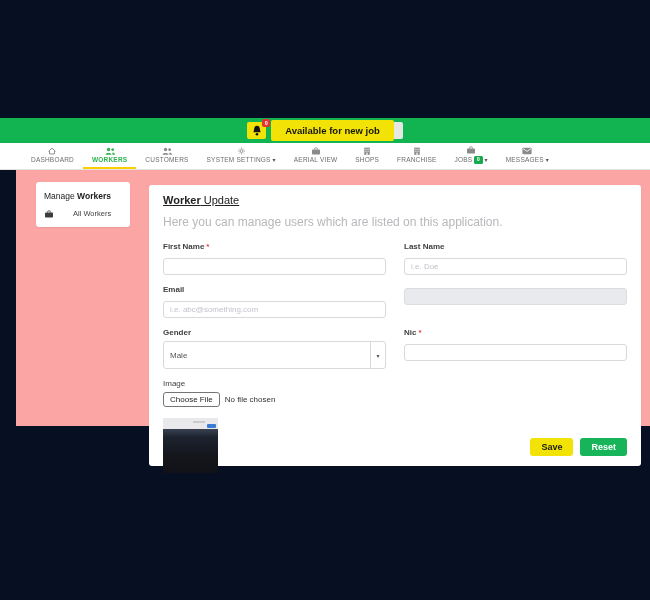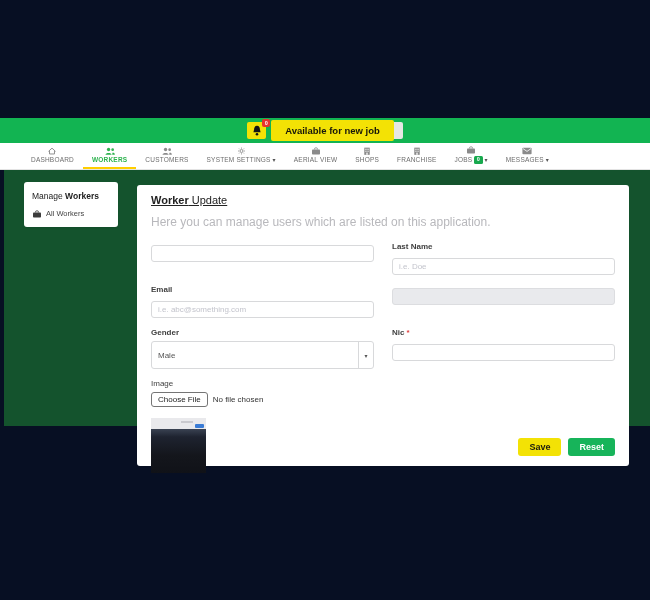--- a/index.html
+++ b/index.html
@@ -49,28 +49,28 @@
   .nav-item.active { border-bottom-color:#ffce00; }
   .nav-item.active .nicon { color:#2eb34f; }
   .nav-item.active .nlabel { color:#2eb34f; font-weight:bold; }
   .jbadge {
     background:#17a94e; color:#fff; font-size:5.5px; font-weight:bold;
     padding:1px 2.5px; border-radius:1.5px;
   }
   .caret { font-size:6px; color:#555; }
 
   
-  .content { position:absolute; top:170px; left:4px; right:0; height:256px; background:#14532d; }
+  .content { position:absolute; top:170px; left:16px; right:0; height:256px; background:#fca5a5; }
 
   .side-card {
     position:absolute; left:20px; top:12px; width:94px; background:#fff; border-radius:3px;
     box-shadow:0 1px 2px rgba(0,0,0,.07); padding:9px 8px 9px;
   }
   .side-title { font-size:8.5px; color:#222; }
-  .side-item { margin-top:8px; font-size:7.5px; color:#444; display:flex; align-items:center; gap:4px; cursor:pointer; }
+  .side-item { margin-top:8px; font-size:7.5px; color:#444; display:flex; align-items:center; gap:19px; cursor:pointer; }
   .side-item svg { height:8px; color:#3c3c3c; }
 
   .main-card {
     position:absolute; left:133px; top:15px; width:492px; height:281px; background:#fff;
     border-radius:3px; box-shadow:0 1px 2px rgba(0,0,0,.07); padding:9px 14px;
   }
   .card-title { font-size:11px; color:#222; font-weight:normal;text-decoration:underline; }
   .card-title b { font-weight:bold; }
   .card-sub { margin-top:9px; font-size:12px; color:#b8b8bc; }
 
@@ -245,20 +245,23 @@
 
   <div class="main-card">
     <div class="card-title">
       <b>Worker</b><span> Update</span>
     </div>
     <div class="card-sub">Here you can manage users which are listed on this application.</div>
 
     <div class="form-grid">
 
       <div>
+        <label class="fld-label">
+          <span>First Name</span><span class="req">*</span>
+        </label>
         <input class="txt" type="text" style="">
       </div>
 
       <div>
         <label class="fld-label">Last Name</label>
         <input class="txt" type="text" placeholder="i.e. Doe" style="">
       </div>
 
       <div>
         <label class="fld-label">Email</label>

